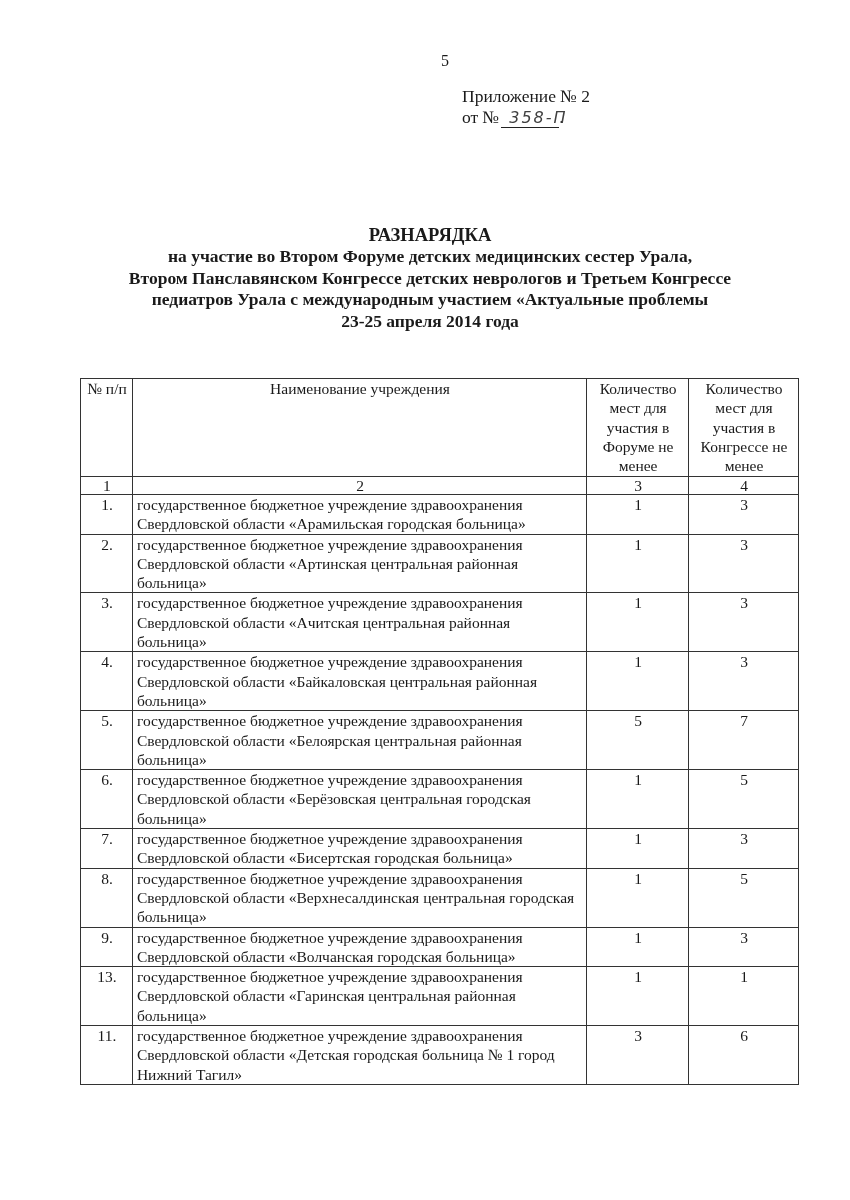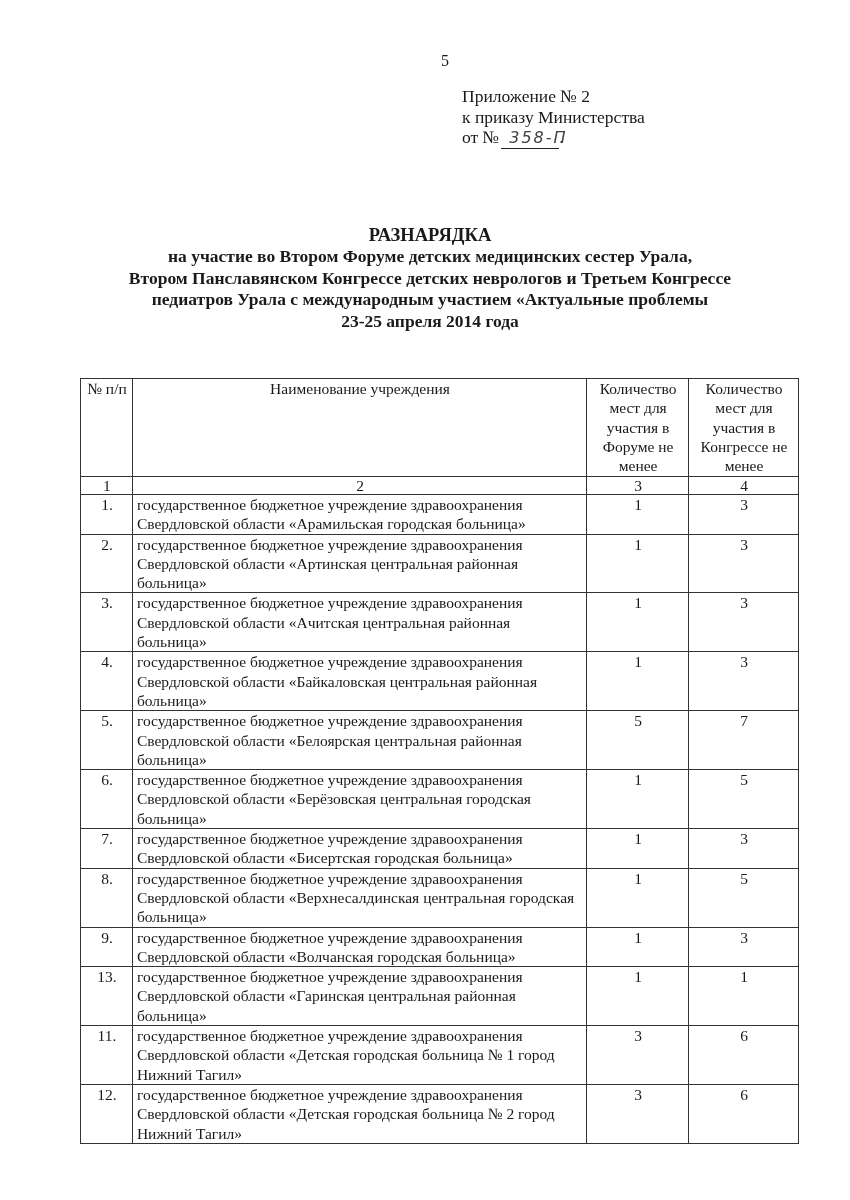--- a/index.html
+++ b/index.html
@@ -59,21 +59,20 @@
   td.val { text-align: center; }
   td.name { padding-left: 4px; margin-left: 20px; }
 </style>
 </head>
 <body>
 
 <div class="page-number">5</div>
 
 <div class="appendix">
   <div>Приложение № 2</div>
-  <div>к приказу Министерства</div>
   <div>
     <span>от</span>
     <span>№</span><span class="sig-line num-line"><span class="handwritten">358-П</span>&nbsp;</span><span>.</span>
   </div>
 </div>
 
 <div class="title-block">
   <div class="main-title">РАЗНАРЯДКА</div>
   <div>на участие во Втором Форуме детских медицинских сестер Урала,</div>
   <div>Втором Панславянском Конгрессе детских неврологов и Третьем Конгрессе</div>
@@ -164,20 +163,14 @@
       <td class="name">государственное бюджетное учреждение здравоохранения Свердловской области «Гаринская центральная районная больница»</td>
       <td class="val">1</td>
       <td class="val">1</td>
     </tr>
     <tr>
       <td class="num">11.</td>
       <td class="name">государственное бюджетное учреждение здравоохранения Свердловской области «Детская городская больница № 1 город Нижний Тагил»</td>
       <td class="val">3</td>
       <td class="val">6</td>
     </tr>
-    <tr>
-      <td class="num">12.</td>
-      <td class="name">государственное бюджетное учреждение здравоохранения Свердловской области «Детская городская больница № 2 город Нижний Тагил»</td>
-      <td class="val">3</td>
-      <td class="val">6</td>
-    </tr>
   </tbody>
 </table>
 
 </body></html>

